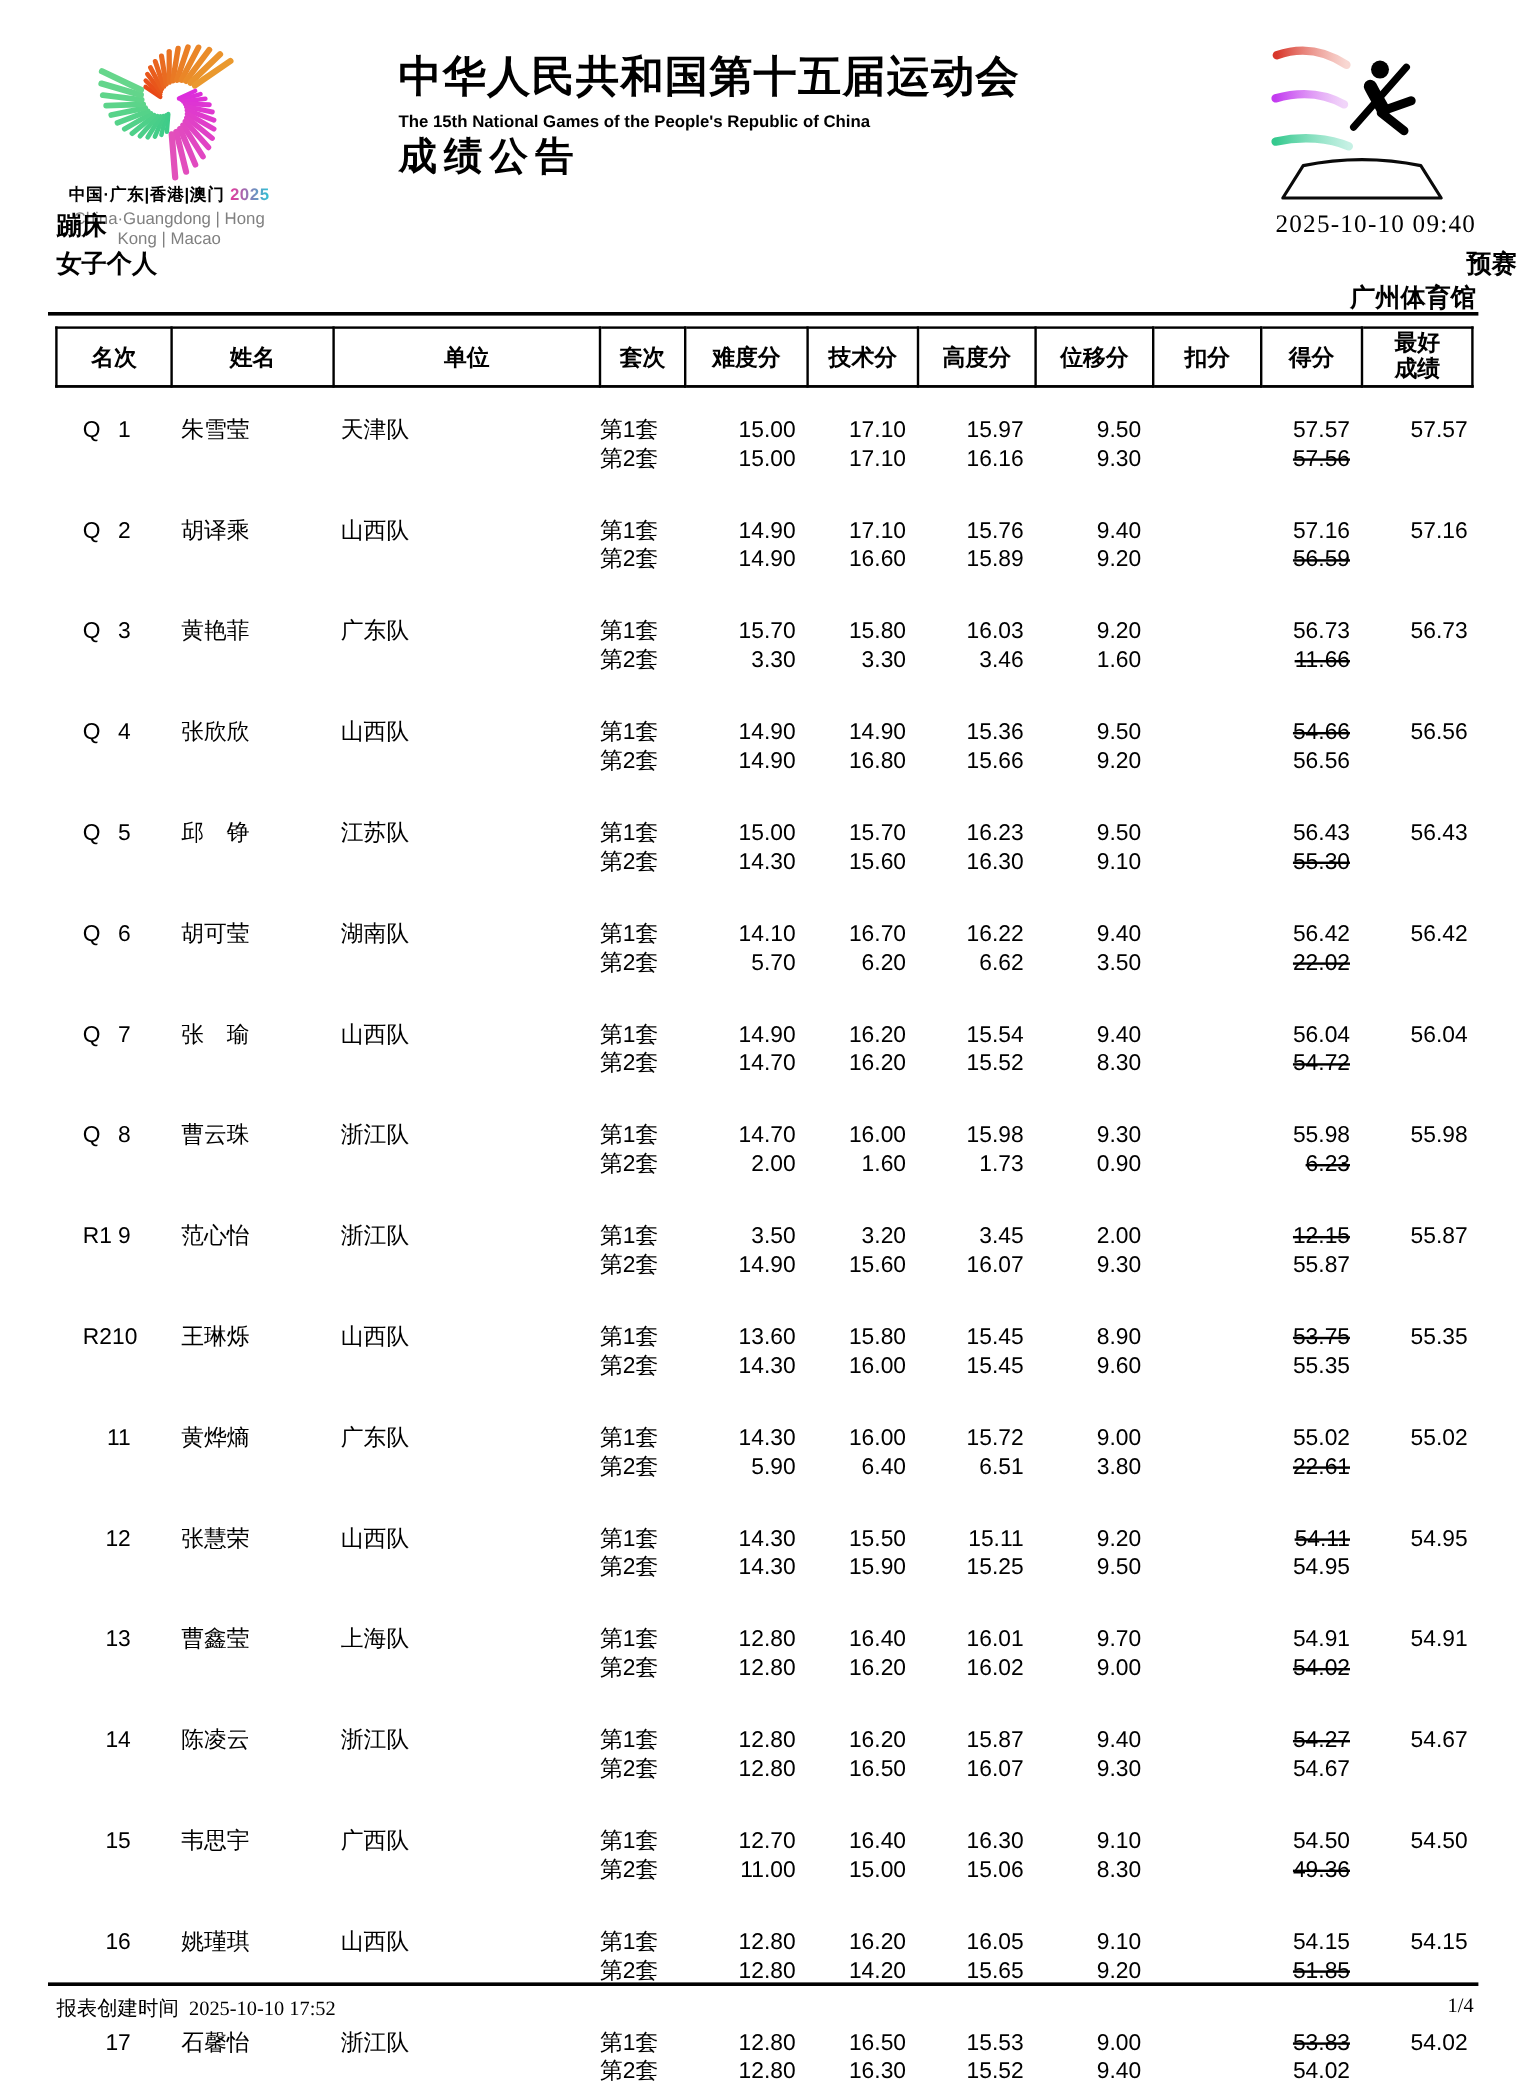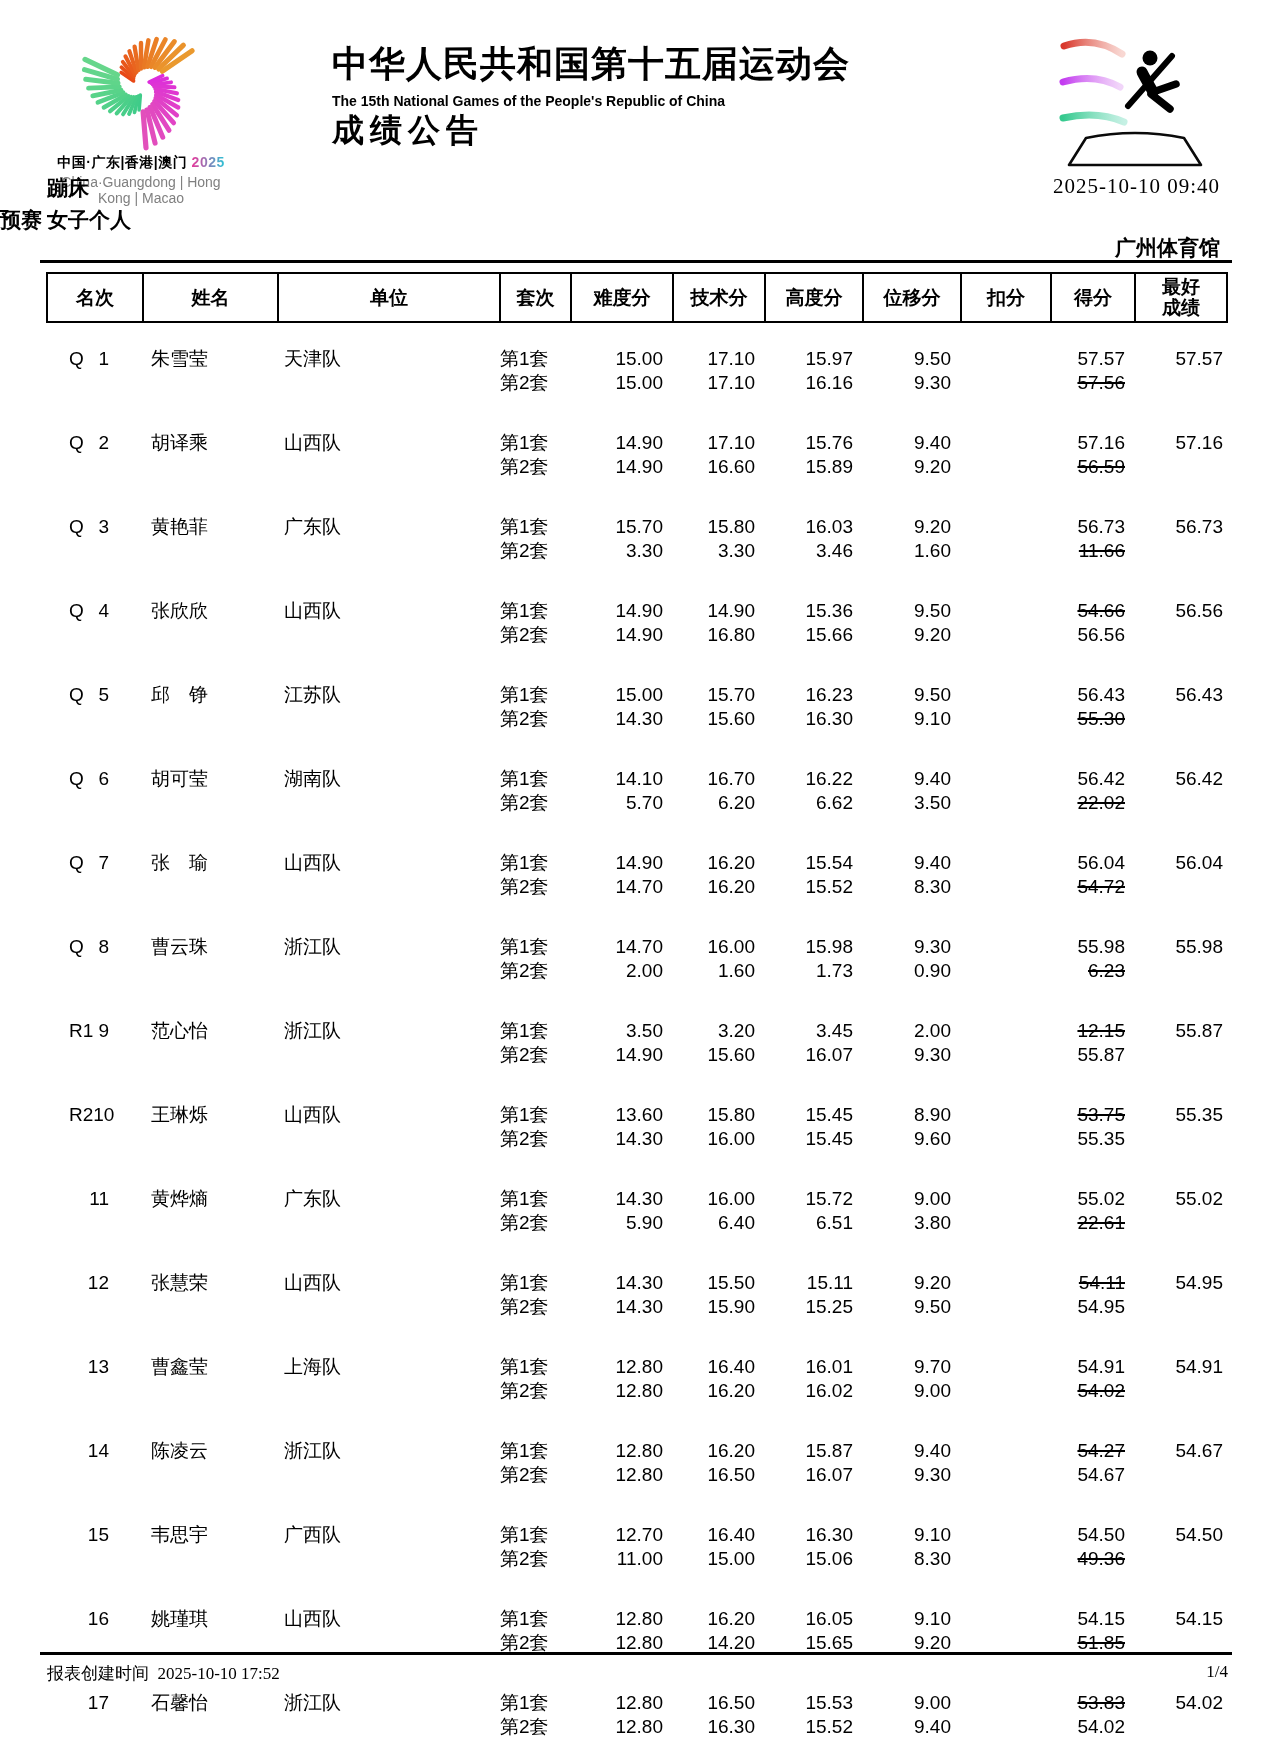--- a/index.html
+++ b/index.html
@@ -17,22 +17,22 @@
 
   .title-block { left:332px; top:40px; width:600px; }
   .title-zh { font-size:36px; font-weight:bold; letter-spacing:1px; white-space:nowrap; }
   .title-en { font-size:14px; font-weight:bold; margin-top:4px; white-space:nowrap; }
   .doc-title { font-size:32px; font-weight:bold; letter-spacing:6px; }
 
   .pictogram { left:1058px; top:30px; }
 
   .meta-row { left:0; right:0; height:28px; font-size:21px; font-weight:bold; }
   .meta-row .left  { position:absolute; left:47px; }
-  .meta-row .center{ display:block; text-align:left; }
-  .meta-row .right { position:absolute; right:44px; }
+  .meta-row .center{ display:block; text-align:right; }
+  .meta-row .right { position:absolute; right:34px; }
   .meta-row1 { top:174px; }
   .meta-row1 .right { font-family:"Liberation Serif","DejaVu Serif",serif; font-weight:normal; font-size:21px; letter-spacing:1px; }
   .meta-row2 { top:206px; }
 
   .rule-top    { left:40px; right:32px; top:260px;  height:2.5px; background:#000; }
   .rule-bottom { left:40px; right:32px; top:1652px; height:2.5px; background:#000; }
 
   
   .table-wrap { left:46px; top:272px; width:1180px; }
   table.results { border-collapse:collapse; table-layout:fixed; width:1180px; }

